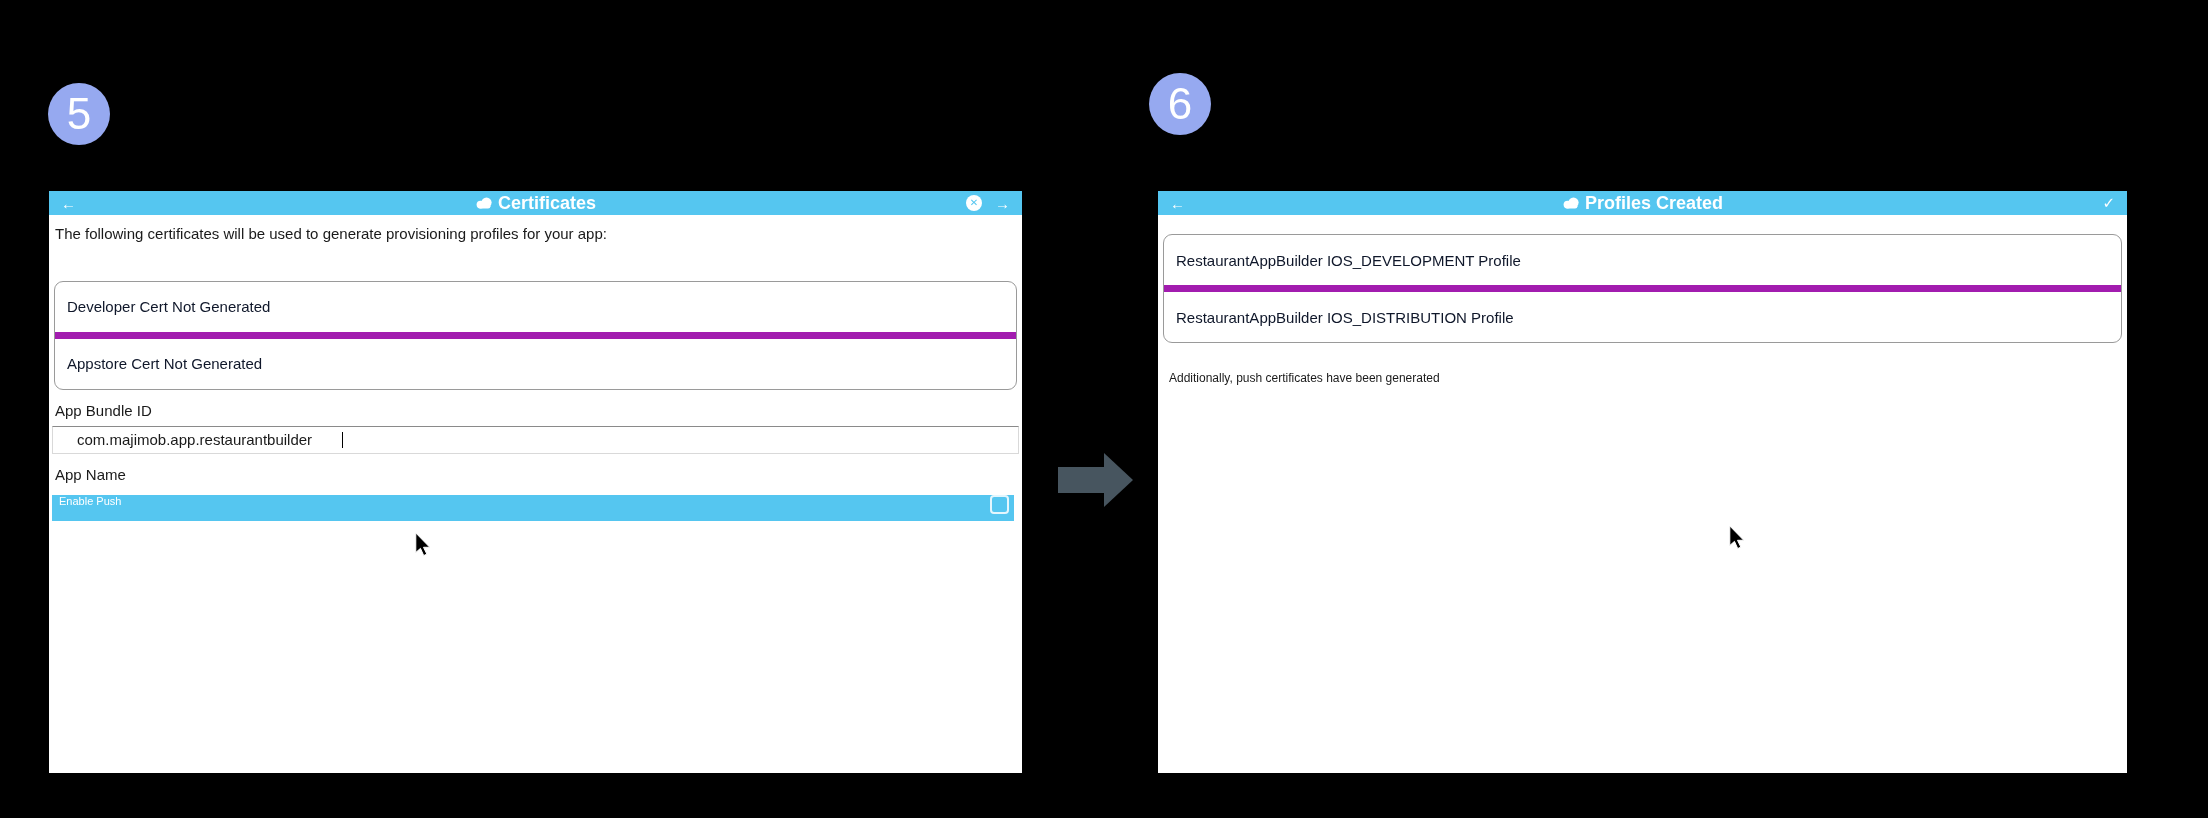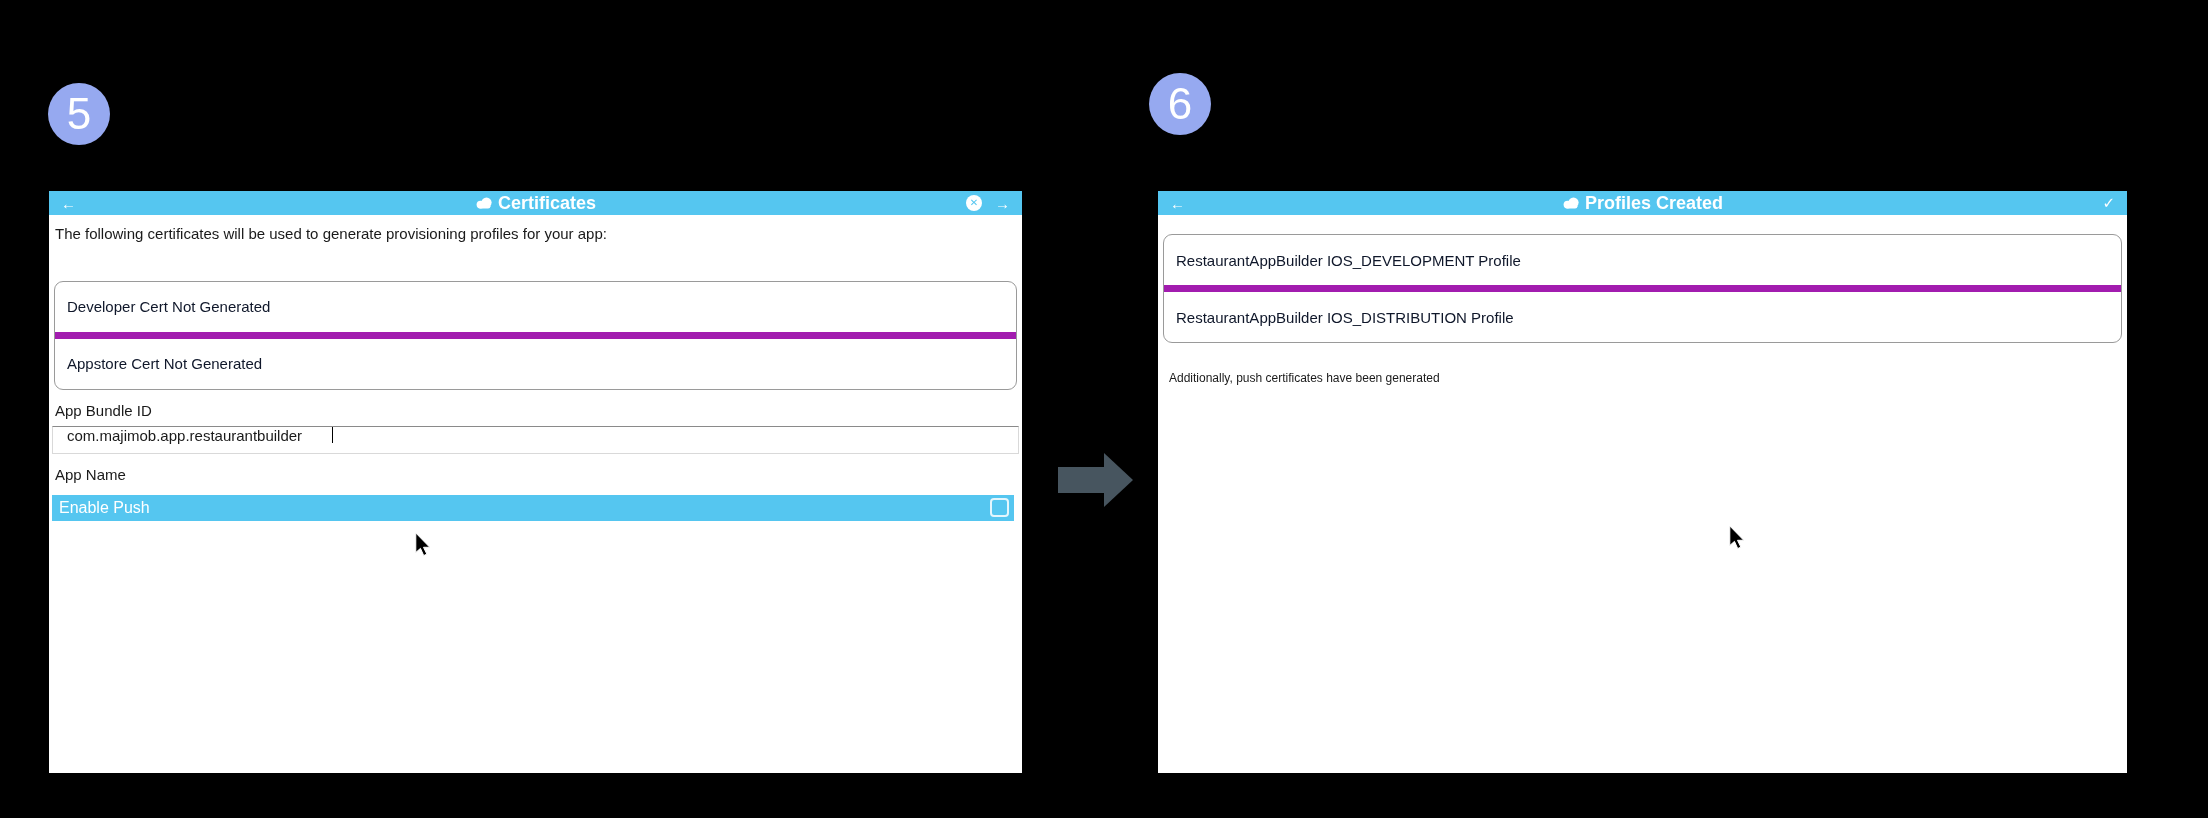--- a/index.html
+++ b/index.html
@@ -57,28 +57,28 @@
     font-size:15px;color:#0f172a;
   }
   .group-row + .group-row{border-top:7px solid #a21caf;}
 
   .field-label{
     font-size:15px;color:#1a1a1a;margin:12px 0 0 6px;
   }
   .text-input{
     margin:7px 3px 0 3px;height:26px;background:#fff;
     border:1px solid #d9d9d9;border-top:1px solid #8a8a8a;
-    display:flex;padding-left:14px;
+    display:flex;align-items:center;padding-left:24px;
     font-size:15px;color:#1a1a1a;gap:29px;
   }
   .caret{display:inline-block;width:1px;height:16px;background:#000;margin-left:1px;}
 
   .push-row{
     margin:12px 8px 0 3px;height:26px;background:#55c6f0;color:#fff;
-    display:flex;align-items:center;padding-left:7px;font-size:16px;
+    display:flex;align-items:flex-start;padding-left:7px;font-size:11px;
   }
   .push-checkbox{
     margin-left:auto;margin-right:5px;width:15px;height:15px;
     border:2px solid #e4f6fd;border-radius:4px;background:transparent;
   }
 
   .note-text{
     font-size:12px;color:#1a1a1a;margin:28px 0 0 11px;
   }
 

